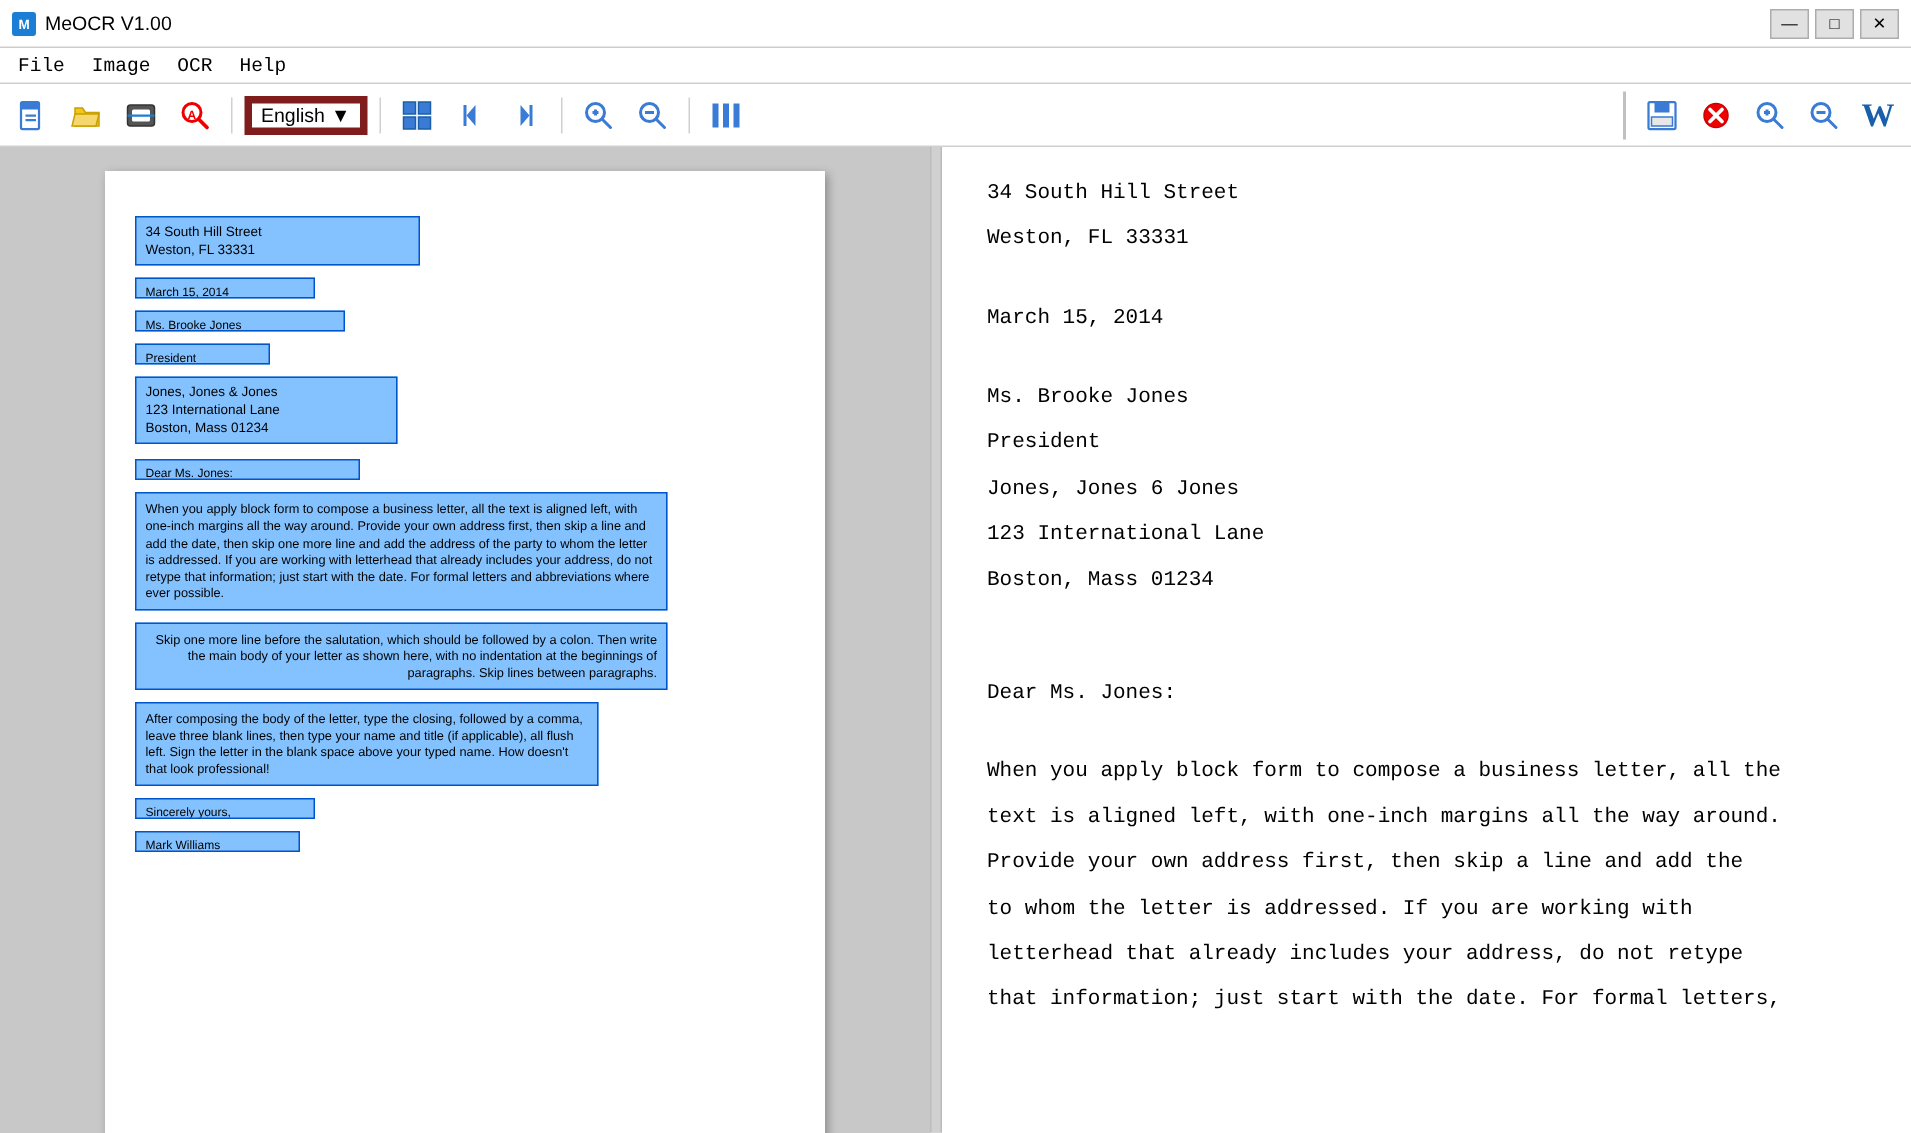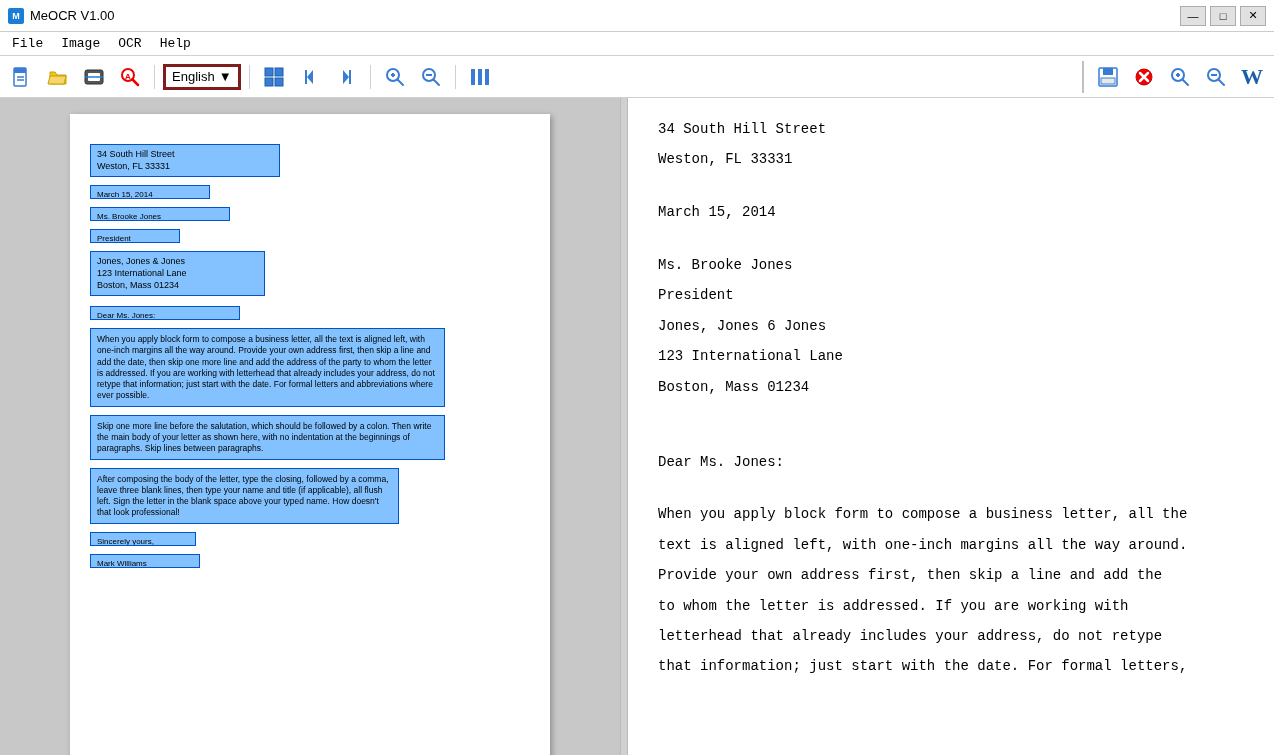--- a/index.html
+++ b/index.html
@@ -37,21 +37,21 @@
       background: transparent;
       cursor: pointer;
       display: flex; align-items: center; justify-content: center;
       border-radius: 2px;
     }
     .toolbar-separator { width: 1px; height: 24px; background: #d0d0d0; margin: 0 4px; }
 
     
     .lang-dropdown {
       display: flex; align-items: center;
-      border: 3px solid #7f1d1d;
+      border: 5px solid #7f1d1d;
       background: white;
       height: 26px; padding: 0 6px;
       cursor: pointer;
       font-size: 13px;
       gap: 4px;
     }
 
     
     .main-content {
       display: flex;
@@ -331,36 +331,36 @@
         When you apply block form to compose a business letter, all the
         text is aligned left, with one-inch margins all the way around.
         Provide your own address first, then skip a line and add the
         date, then skip one more line and add the address of the party
         to whom the letter is addressed. If you are working with
         letterhead that already includes your address, do not retype
         that information; just start with the date. For formal letters
         and abbreviations where ever possible.
       </div>
 
-      <div class="ocr-block large" style="width: 355px; margin-top: 8px; padding: 5px 6px;">
+      <div class="ocr-block large" style="width: 355px; margin-top: 8px; padding: 5px 6px; text-align: right;">
         Skip one more line before the salutation, which should be
         followed by a colon. Then write the main body of your letter as
         shown here, with no indentation at the beginnings of paragraphs.
         Skip lines between paragraphs.
       </div>
 
       <div class="ocr-block large" style="width: 309px; margin-top: 8px; padding: 5px 6px;">
         After composing the body of the letter, type the closing,
         followed by a comma, leave three blank lines, then type your
         name and title (if applicable), all flush left. Sign the letter
         in the blank space above your typed name. How doesn't that look
         professional!
       </div>
 
-      <div class="ocr-block small" style="width: 106px; margin-top: 3px;">
+      <div class="ocr-block small" style="width: 120px; margin-top: 3px;">
         Sincerely yours,
       </div>
 
       <div class="ocr-block small" style="width: 110px; margin-top: 8px;">
         Mark Williams
       </div>
 
     </div>
   </div>
 

